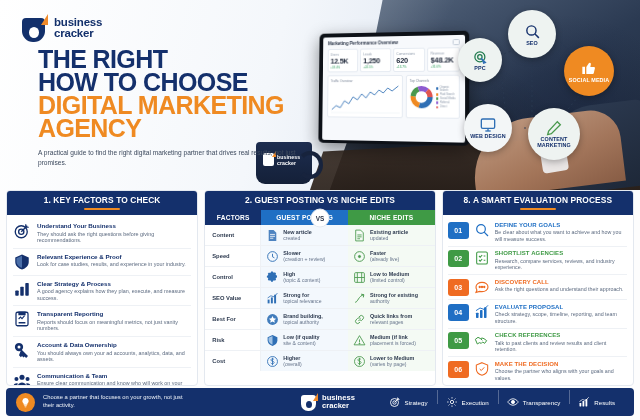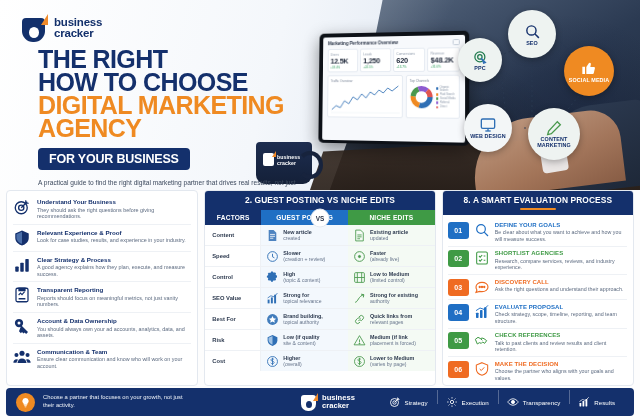--- a/index.html
+++ b/index.html
@@ -442,29 +442,32 @@
         <div>business</div>
         <div>cracker</div>
       </div>
     </div>
 
     <div class="headline">
       <div class="h-line">THE RIGHT</div>
       <div class="h-line">HOW TO CHOOSE</div>
       <div class="h-line or">DIGITAL MARKETING</div>
       <div class="h-line or">AGENCY</div>
-      <div class="pill">FOR YOUR BUSINESS</div>
       <div class="sub">A practical guide to find the right digital marketing partner that drives real results, not just promises.</div>
       
     </div>
   </div>
 
   <div class="panels">
 
     <div class="panel p1">
+      <div class="p-head">
+        <div class="t">1.  KEY FACTORS TO CHECK</div>
+        <div class="u"></div>
+      </div>
       <div class="factors">
 
         <div class="frow">
           <span class="fico">
             <svg viewBox="0 0 24 24" fill="none" stroke="currentColor" stroke-width="1.8">
                 <circle cx="11" cy="13" r="8"></circle>
                 <circle cx="11" cy="13" r="3.5"></circle>
                 <path d="M11 13 L19 5"></path>
                 <path d="M17 3 l0 4 4 0" stroke-width="1.6"></path>
               </svg>

